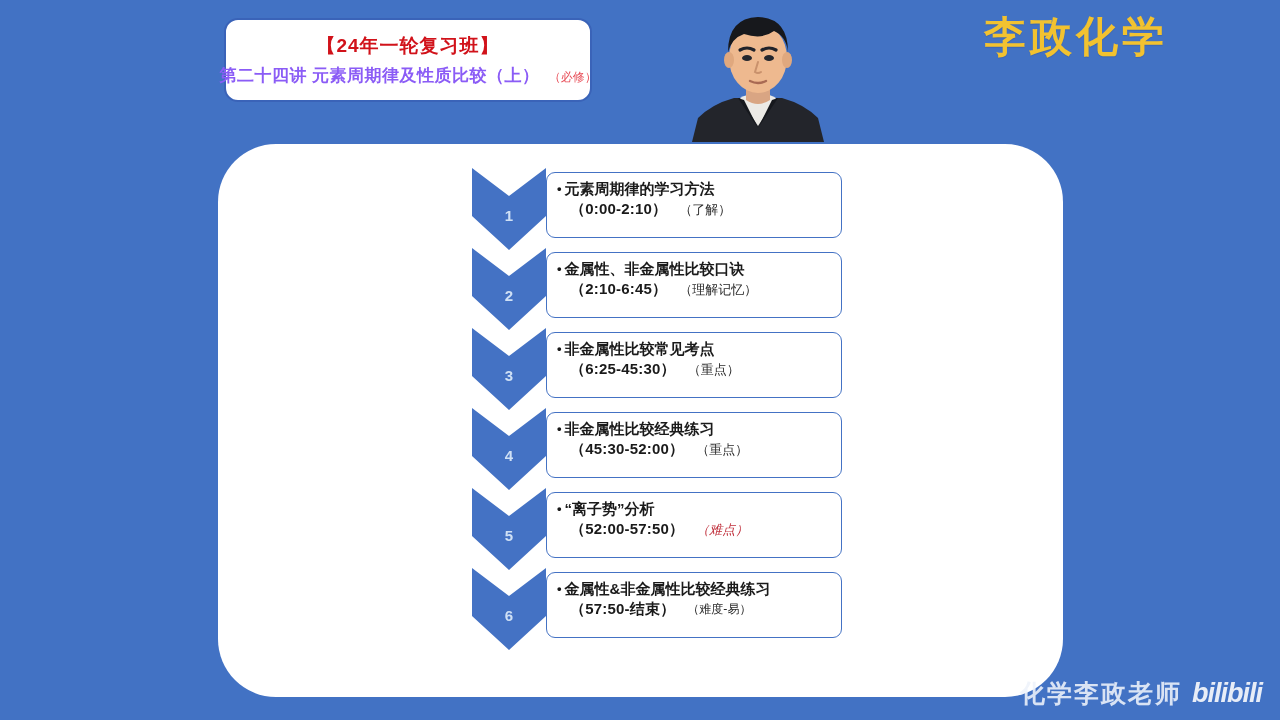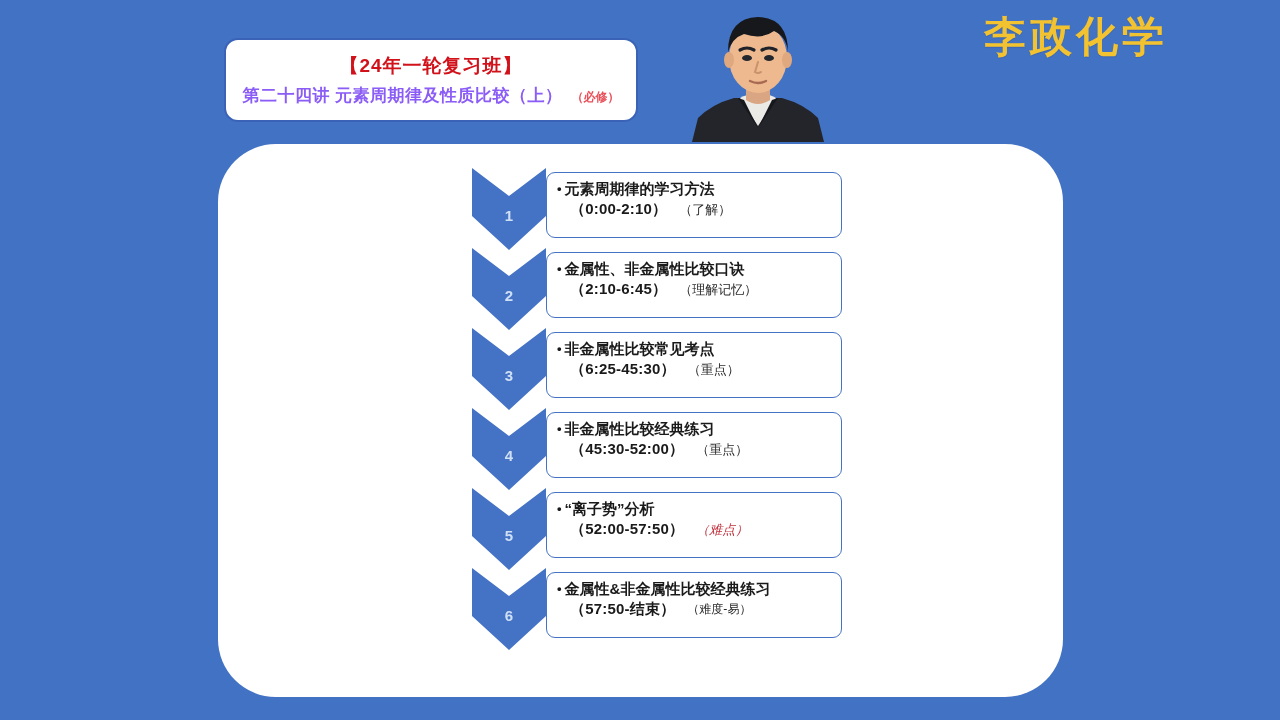--- a/index.html
+++ b/index.html
@@ -21,35 +21,35 @@
 
   
   .presenter{
     position:absolute;left:678px;top:0;width:160px;height:142px;
     overflow:hidden;
   }
   .presenter svg{display:block;width:160px;height:142px;}
 
   
   .title-card{
-    position:absolute;left:224px;top:38px;width:414px;height:84px;
+    position:absolute;left:224px;top:18px;width:368px;height:84px;
     background:#ffffff;border:2px solid #3a63b8;border-radius:14px;
     box-sizing:border-box;
     display:flex;flex-direction:column;align-items:center;justify-content:center;
     gap:5px;
   }
   .title-line1{
     font-size:19px;font-weight:700;color:#d1121a;letter-spacing:1px;
     white-space:nowrap;
   }
   .title-line2{
     display:flex;align-items:baseline;gap:9px;white-space:nowrap;
   }
   .title-main{font-size:17px;font-weight:700;color:#8b5cf6;letter-spacing:.5px;}
-  .title-sub{font-size:12px;font-weight:700;color:#e8505a;}
+  .title-sub{font-size:12px;font-weight:400;color:#e8505a;}
 
   
   .panel{
     position:absolute;left:218px;top:144px;width:845px;height:553px;
     background:#ffffff;border-radius:58px;
   }
 
   
   .agenda{
     position:absolute;left:472px;top:168px;width:370px;height:510px;
@@ -265,14 +265,18 @@
         </div>
         <div class="l2">
           <span class="time">（57:50-结束）</span>
           <span class="tag small">（难度-易）</span>
         </div>
       </div>
     </div>
 
   </div>
 
+  <div class="wm">
+    <span class="wm-text">化学李政老师</span>
+    <span class="wm-logo">bilibili</span>
+  </div>
 
 </div>
 
 </body></html>

